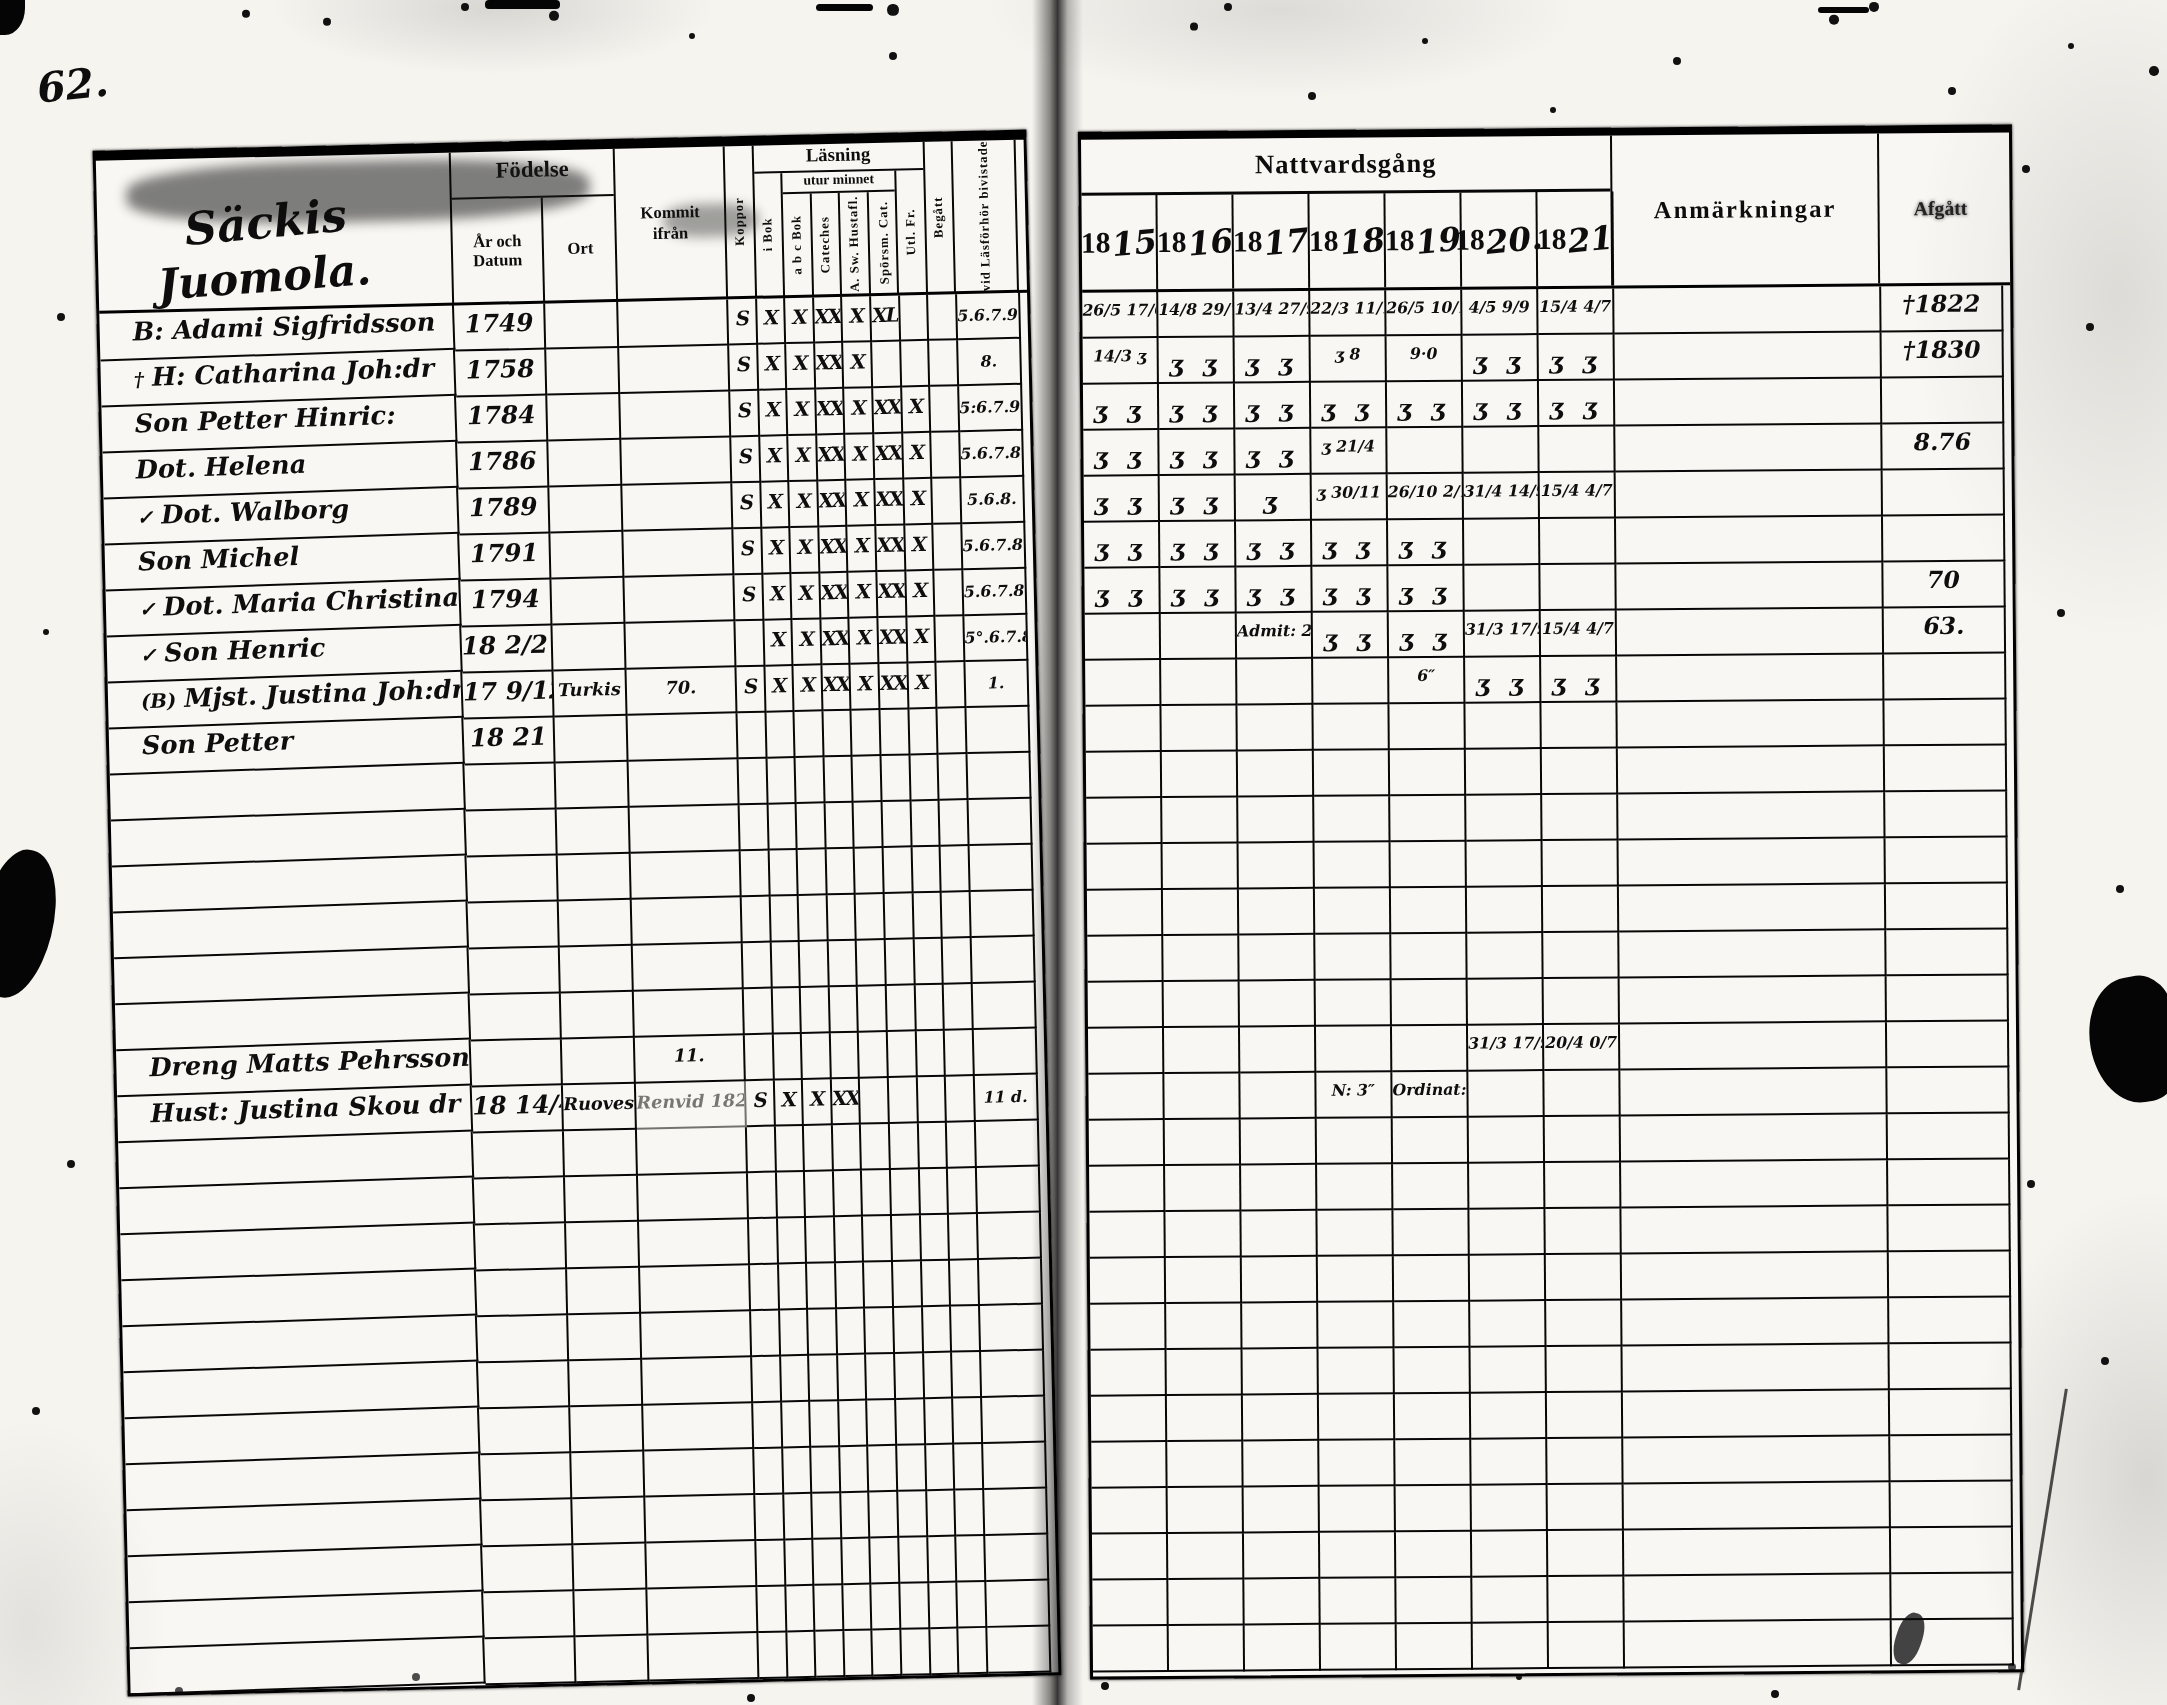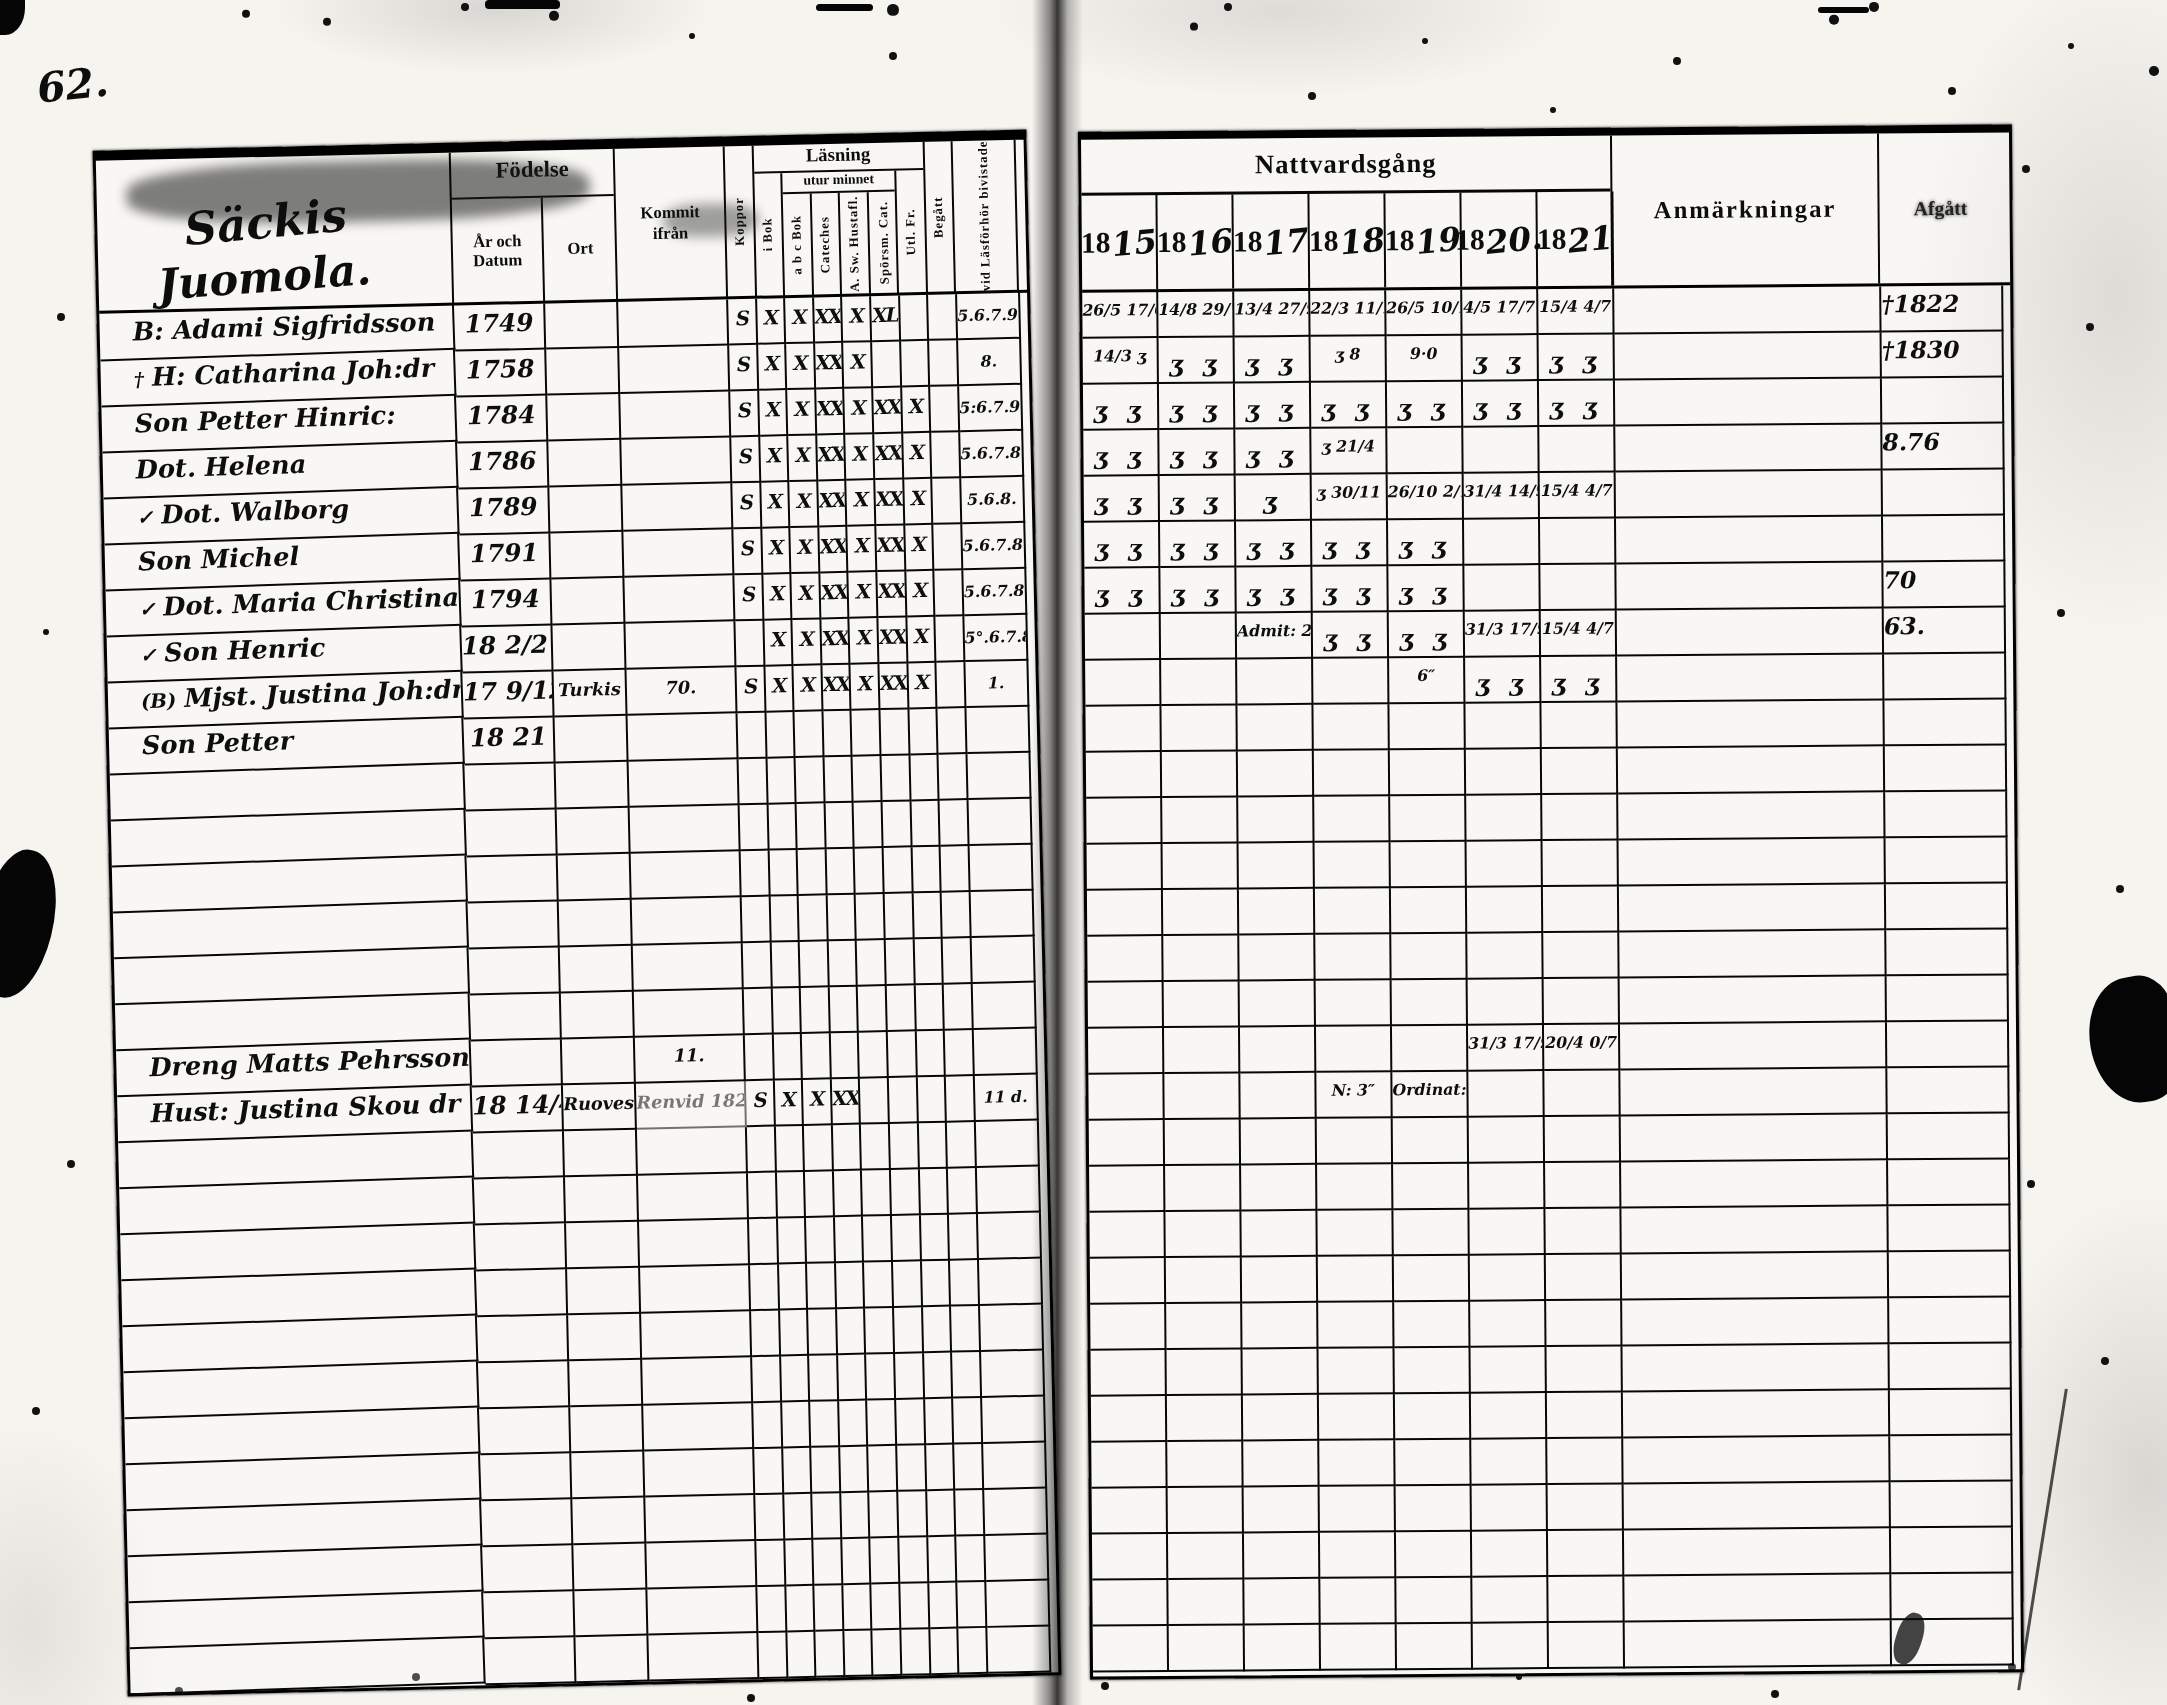--- a/index.html
+++ b/index.html
@@ -75,21 +75,21 @@
   .namec{font-size:25.6px;white-space:nowrap;padding:2px 0 0 33px;transform:rotate(-0.6deg);}
   .namec .pre{font-size:19.7px;margin-right:7.9px;}
   .bornc{font-size:24.6px;text-align:center;padding-top:3.9px;white-space:nowrap;}
   .ortc,.komc{font-size:17.7px;text-align:center;padding-top:7.9px;white-space:nowrap;}
   .faded{opacity:.55;}
   .markc{font-size:19.7px;text-align:center;padding-top:7.9px;letter-spacing:-2px;white-space:nowrap;}
   .fhc{font-size:15.8px;text-align:center;padding-top:11.8px;white-space:nowrap;}
   .yc{font-size:15.8px;text-align:center;padding-top:7.9px;white-space:nowrap;letter-spacing:0;}
   .yc.ditto{font-size:23.6px;letter-spacing:5.9px;padding-top:12px;}
   .anmc{font-size:16.7px;padding:5.9px 3.9px 0 9.9px;white-space:nowrap;}
-  .afgc{font-size:23.6px;text-align:left;padding-top:3.9px;white-space:nowrap;}
+  .afgc{font-size:23.6px;text-align:center;padding-top:3.9px;white-space:nowrap;}
   
   .smudge{position:absolute;background:#1a1a1a;filter:blur(5.9px);opacity:.55;border-radius:40%;}
   #dots1{position:absolute;left:0;top:0;width:3.9px;height:3.9px;background:transparent;border-radius:50%;
     box-shadow:
       325px 19.7px 0 2px #111, 552px 13.8px 0 3px #111, 690px 34px 0 1px #111, 891px 54px 0 2px #111,
       1192px 24.6px 0 2px #111, 1423px 39px 0 1px #111, 1675px 59px 0 2px #111, 1950px 89px 0 2px #111,
       2069px 44px 0 1px #111, 1832px 17.7px 0 3px #111, 2024px 167px 0 2px #111, 2088px 325px 0 2px #111,
       2059px 611px 0 2px #111, 2118px 887px 0 2px #111, 2029px 1182px 0 2px #111, 2103px 1359px 0 2px #111,
       59px 315px 0 2px #111, 44px 630px 0 1px #111, 69px 1162px 0 2px #111, 34px 1409px 0 2px #111,
       177px 1689px 0 2px #111, 414px 1675px 0 2px #111, 749px 1696px 0 2px #111, 1103px 1684px 0 2px #111,
@@ -661,21 +661,21 @@
     <div id="h-anm">Anmärkningar</div>
     <div id="h-afg">Afgått</div>
   </div>
   <div id="rbody">
       <div class="rrow">
         <div class="c hw yc">26/5 17/6</div>
         <div class="c hw yc">14/8 29/7</div>
         <div class="c hw yc">13/4 27/9</div>
         <div class="c hw yc">22/3 11/10</div>
         <div class="c hw yc">26/5 10/10</div>
-        <div class="c hw yc">4/5 17/7</div>
+        <div class="c hw yc">4/5 9/9</div>
         <div class="c hw yc">15/4 4/7</div>
         <div class="c hw anmc"></div>
         <div class="c hw afgc">†1822</div>
       </div>
       <div class="rrow">
         <div class="c hw yc">14/3 ʒ</div>
         <div class="c hw yc ditto">ʒ ʒ</div>
         <div class="c hw yc ditto">ʒ ʒ</div>
         <div class="c hw yc">ʒ 8</div>
         <div class="c hw yc">9·0</div>

